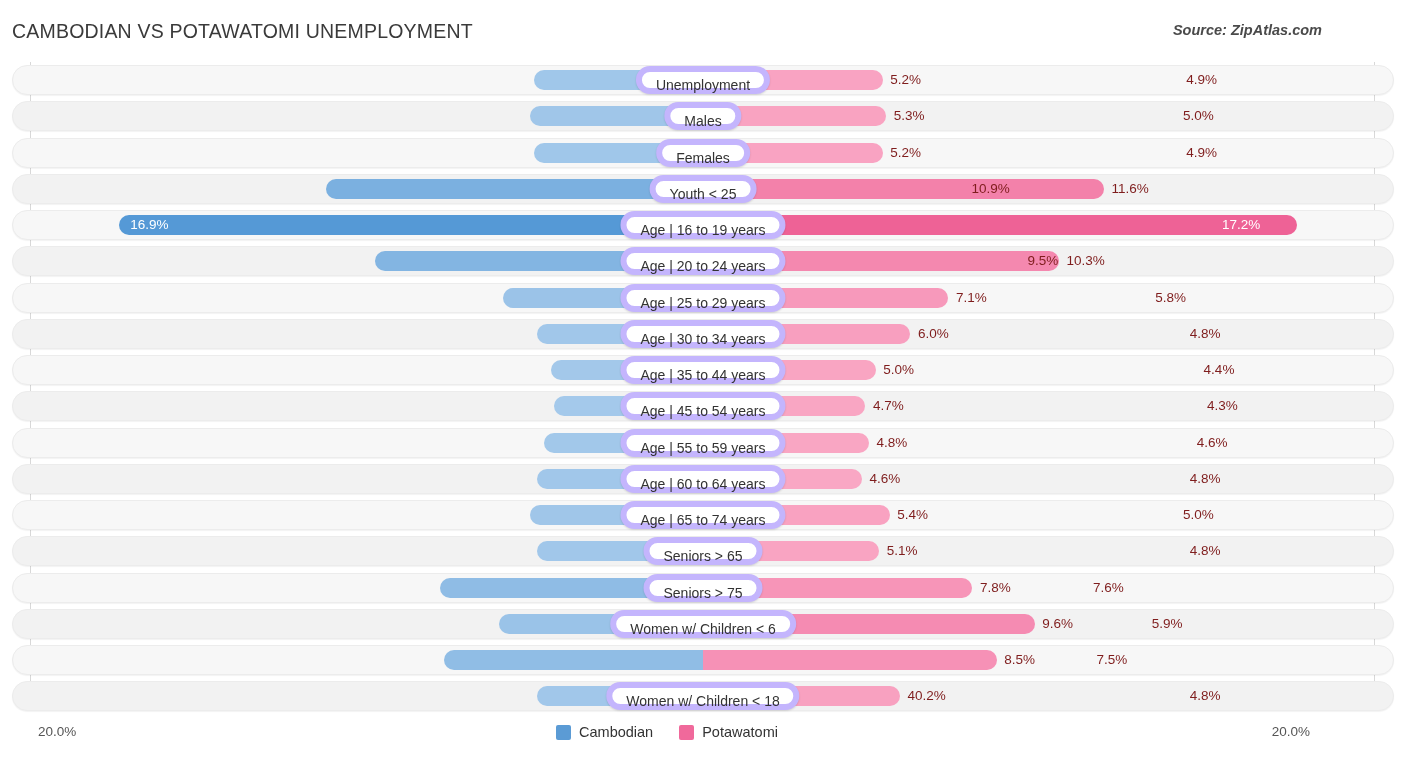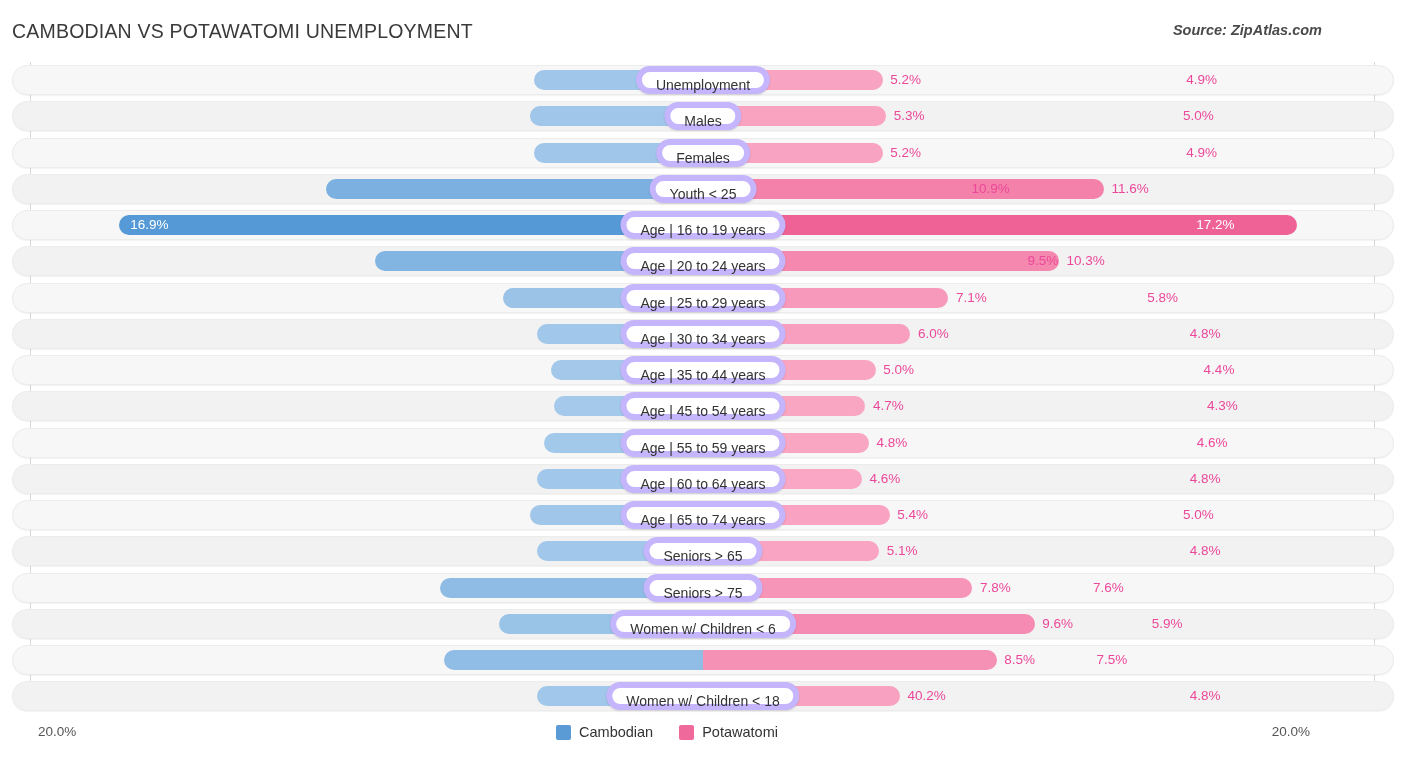--- a/index.html
+++ b/index.html
@@ -90,21 +90,21 @@
     background: #f9a8c4;
   }
 
   
   .val {
     position: absolute;
     top: 0;
     height: 30px;
     line-height: 30px;
     font-size: 13.5px;
-    color: #ec4899;
+    color: #7f1d1d;
     white-space: nowrap;
   }
   .val-left  { text-align: right; }
   .val-right { text-align: left; }
   .val.inside { color: #ffffff; }
 
   
   .pill {
     position: absolute;
     top: 1px;
@@ -201,36 +201,36 @@
           <div class="bar bar-right" style="width: 29%; background: rgb(243, 129, 170);"></div>
           <div class="val val-left" style="right: 27.8%; width: 90px; margin-right: 0px;">10.9%</div>
           <div class="val val-right" style="width: 90px; left: 79.55%;">11.6%</div>
           <div class="pill">Youth &lt; 25</div>
         </div>
         <div class="row">
           <div class="track"></div>
           <div class="bar bar-left" style="width: 42.25%; background: rgb(85, 153, 214);"></div>
           <div class="bar bar-right" style="width: 43%; background: rgb(238, 98, 150);"></div>
           <div class="val val-left inside" style="right: auto; width: 90px; margin-right: 0px; left: 8.55%; text-align: left;">16.9%</div>
-          <div class="val val-right inside" style="width: 90px; left: auto; right: 7.8%; text-align: left;">17.2%</div>
+          <div class="val val-right inside" style="width: 90px; left: auto; right: 7.8%; text-align: center;">17.2%</div>
           <div class="pill">Age | 16 to 19 years</div>
         </div>
         <div class="row">
           <div class="track"></div>
           <div class="bar bar-left" style="width: 23.75%; background: rgb(131, 181, 226);"></div>
           <div class="bar bar-right" style="width: 25.75%; background: rgb(244, 136, 175);"></div>
           <div class="val val-left" style="right: 24.3%; width: 90px; margin-right: 0px;">9.5%</div>
           <div class="val val-right" style="width: 90px; left: 76.3%;">10.3%</div>
           <div class="pill">Age | 20 to 24 years</div>
         </div>
         <div class="row">
           <div class="track"></div>
           <div class="bar bar-left" style="width: 14.5%; background: rgb(155, 195, 232);"></div>
           <div class="bar bar-right" style="width: 17.75%; background: rgb(247, 153, 187);"></div>
-          <div class="val val-left" style="right: 15.05%; width: 90px; margin-right: 8px;">5.8%</div>
+          <div class="val val-left" style="right: 15.05%; width: 90px; margin-right: 0px;">5.8%</div>
           <div class="val val-right" style="width: 90px; left: 68.3%;">7.1%</div>
           <div class="pill">Age | 25 to 29 years</div>
         </div>
         <div class="row">
           <div class="track"></div>
           <div class="bar bar-left" style="width: 12%; background: rgb(161, 199, 234);"></div>
           <div class="bar bar-right" style="width: 15%; background: rgb(248, 159, 191);"></div>
           <div class="val val-left" style="right: 12.55%; width: 90px; margin-right: 0px;">4.8%</div>
           <div class="val val-right" style="width: 90px; left: 65.55%;">6.0%</div>
           <div class="pill">Age | 30 to 34 years</div>

